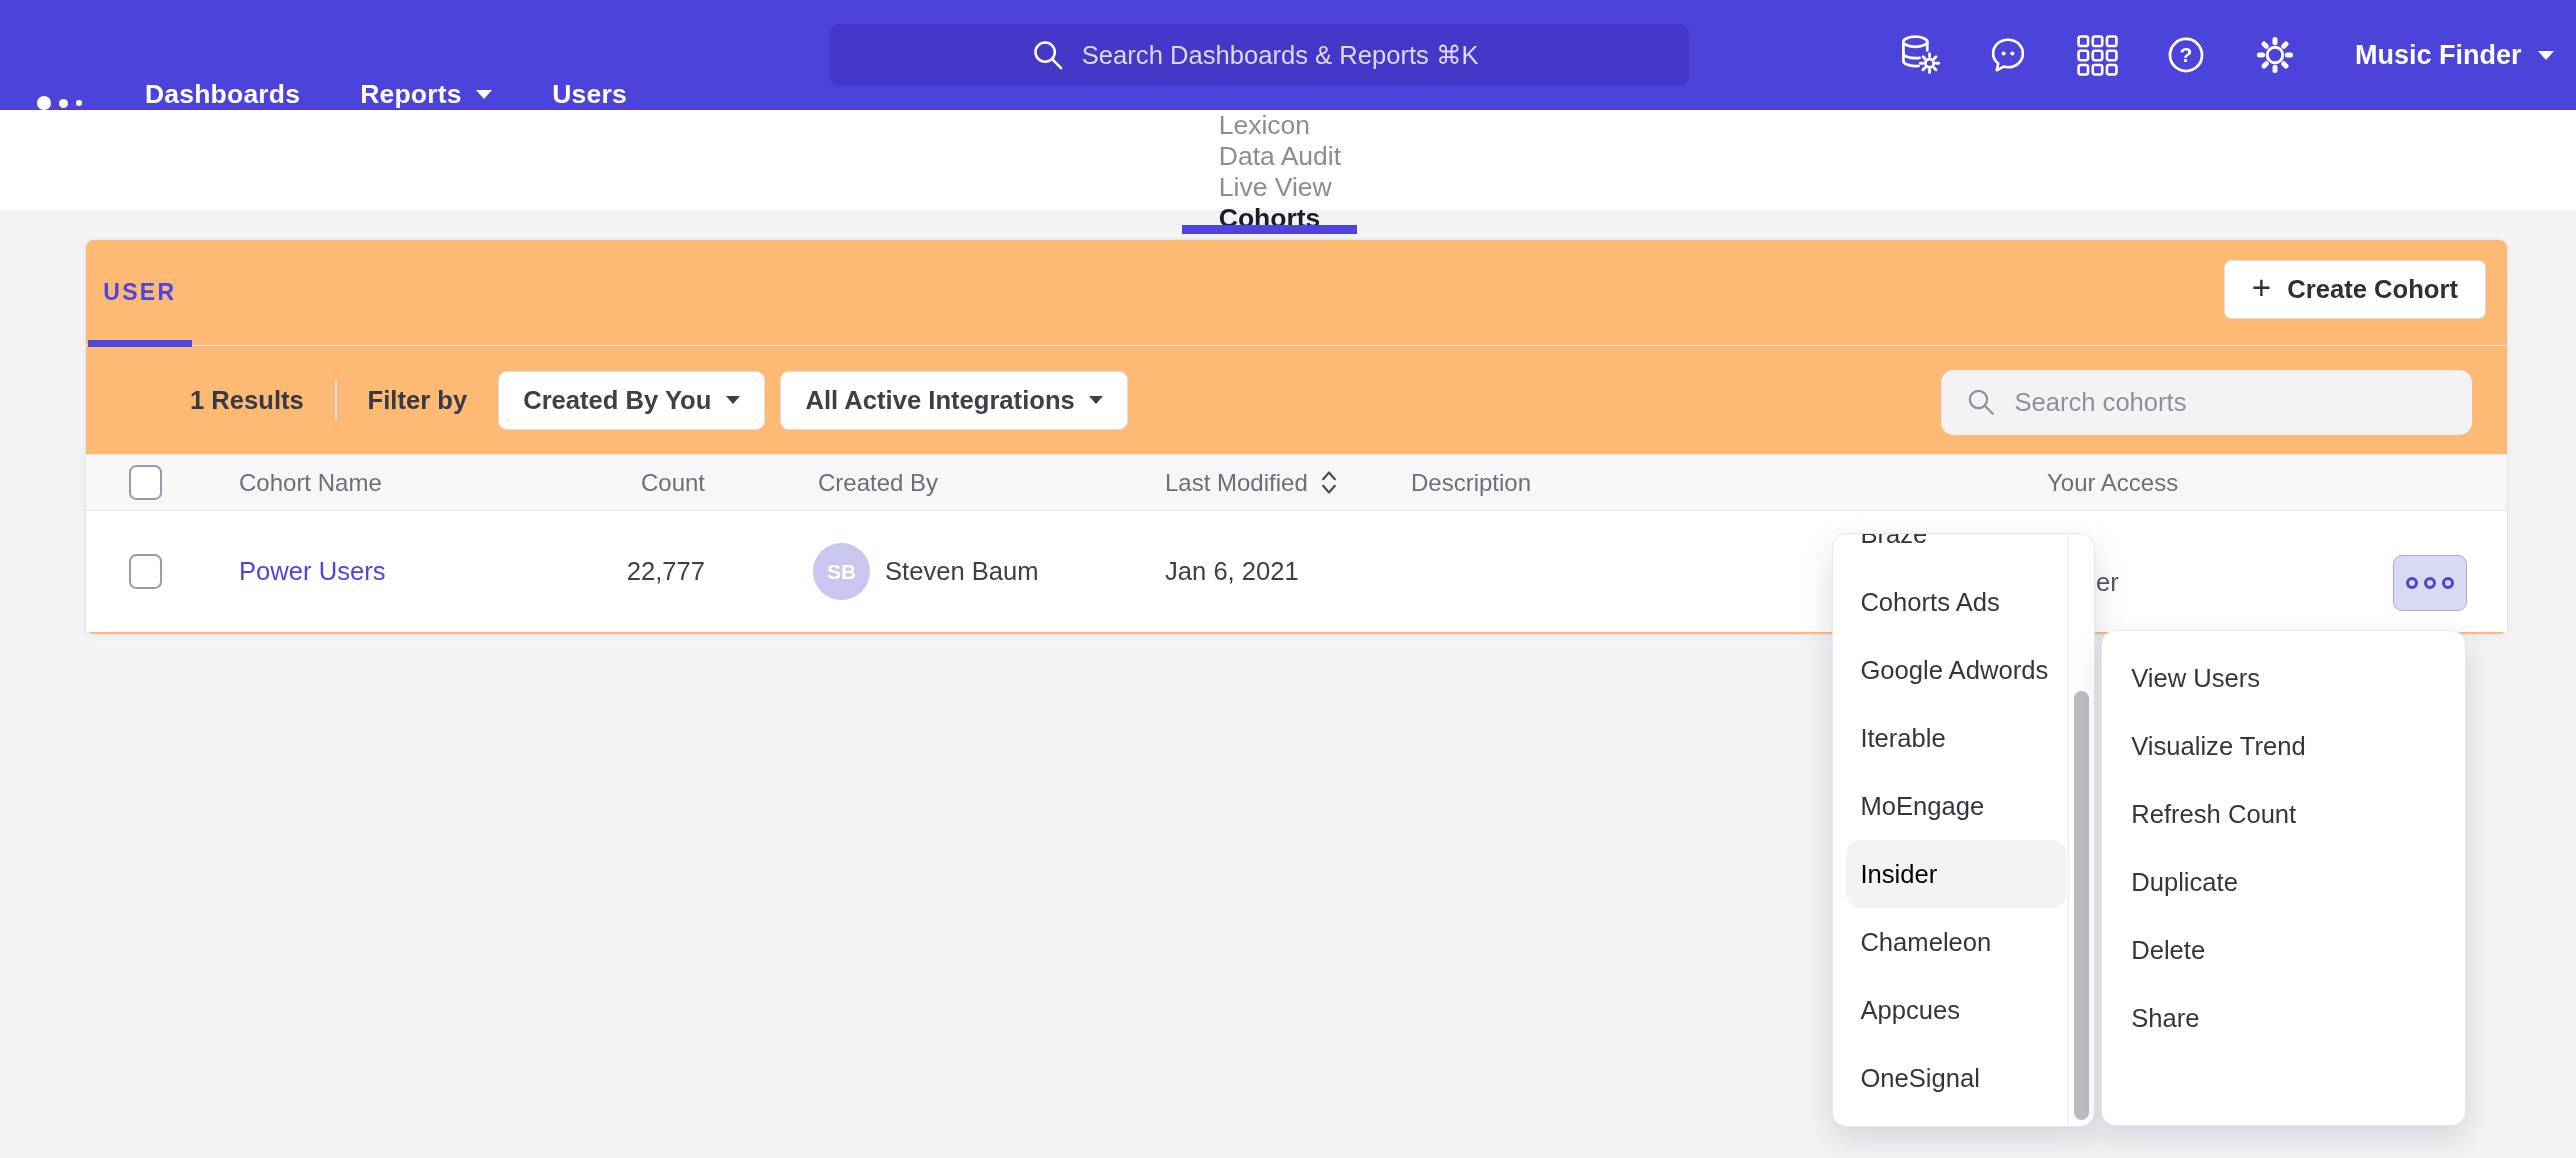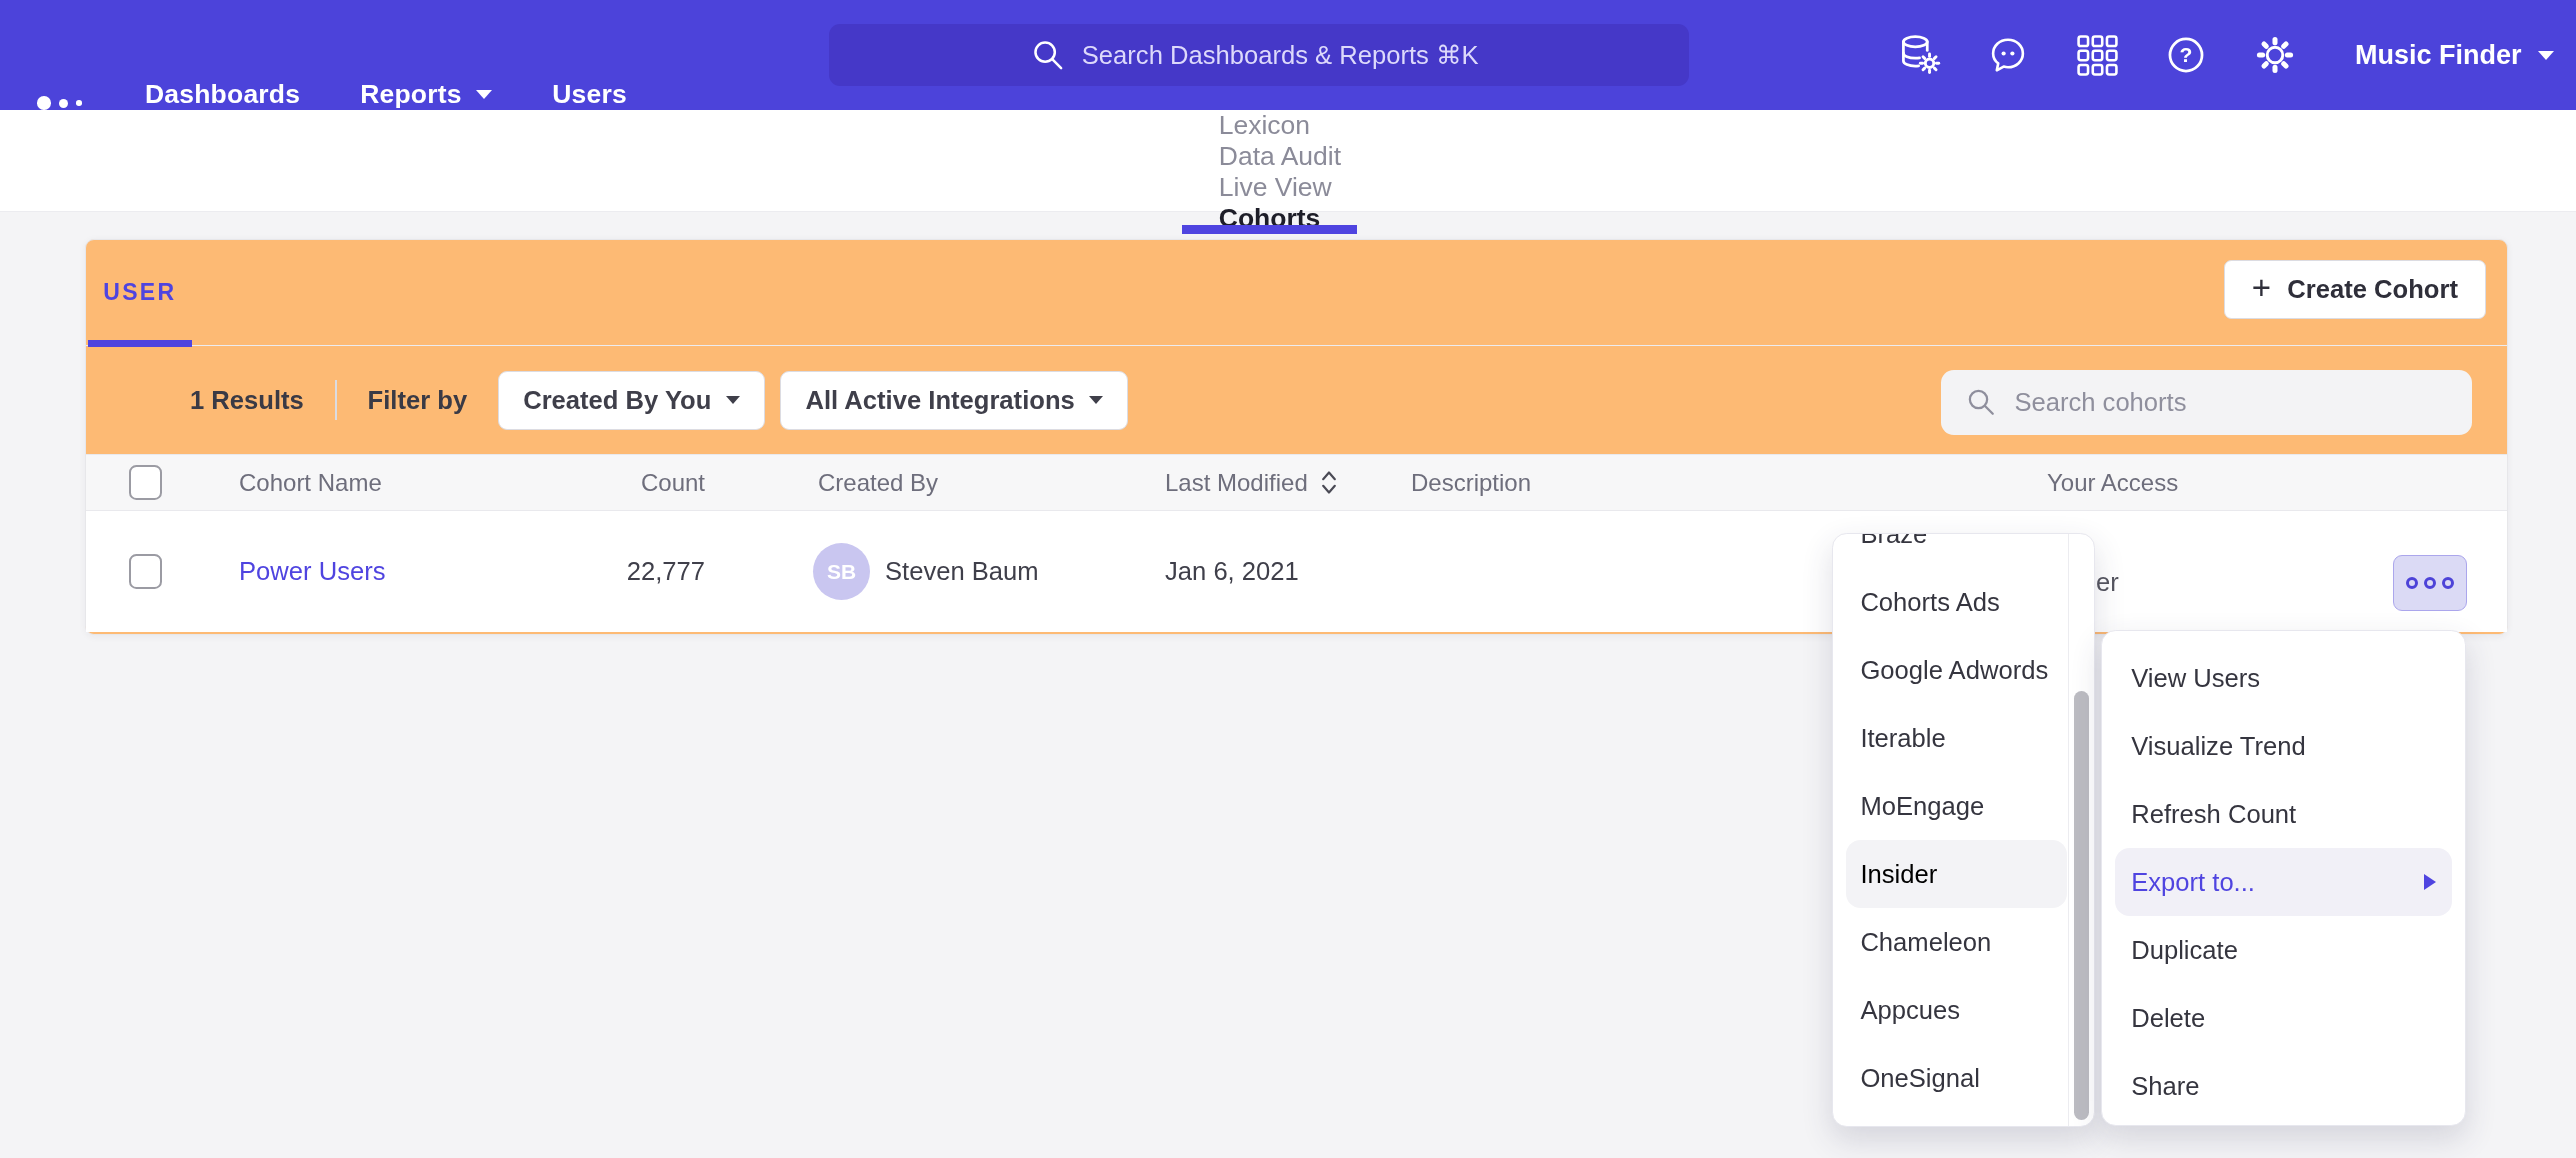--- a/index.html
+++ b/index.html
@@ -309,24 +309,20 @@
     <ul>
       <li>
         <span>View Users</span>
       </li>
       <li>
         <span>Visualize Trend</span>
       </li>
       <li>
         <span>Refresh Count</span>
       </li>
-      <li class="highlighted">
-        <span>Export to...</span>
-        <span class="arrow-right"></span>
-      </li>
       <li>
         <span>Duplicate</span>
       </li>
       <li>
         <span>Delete</span>
       </li>
       <li>
         <span>Share</span>
       </li>
     </ul>

